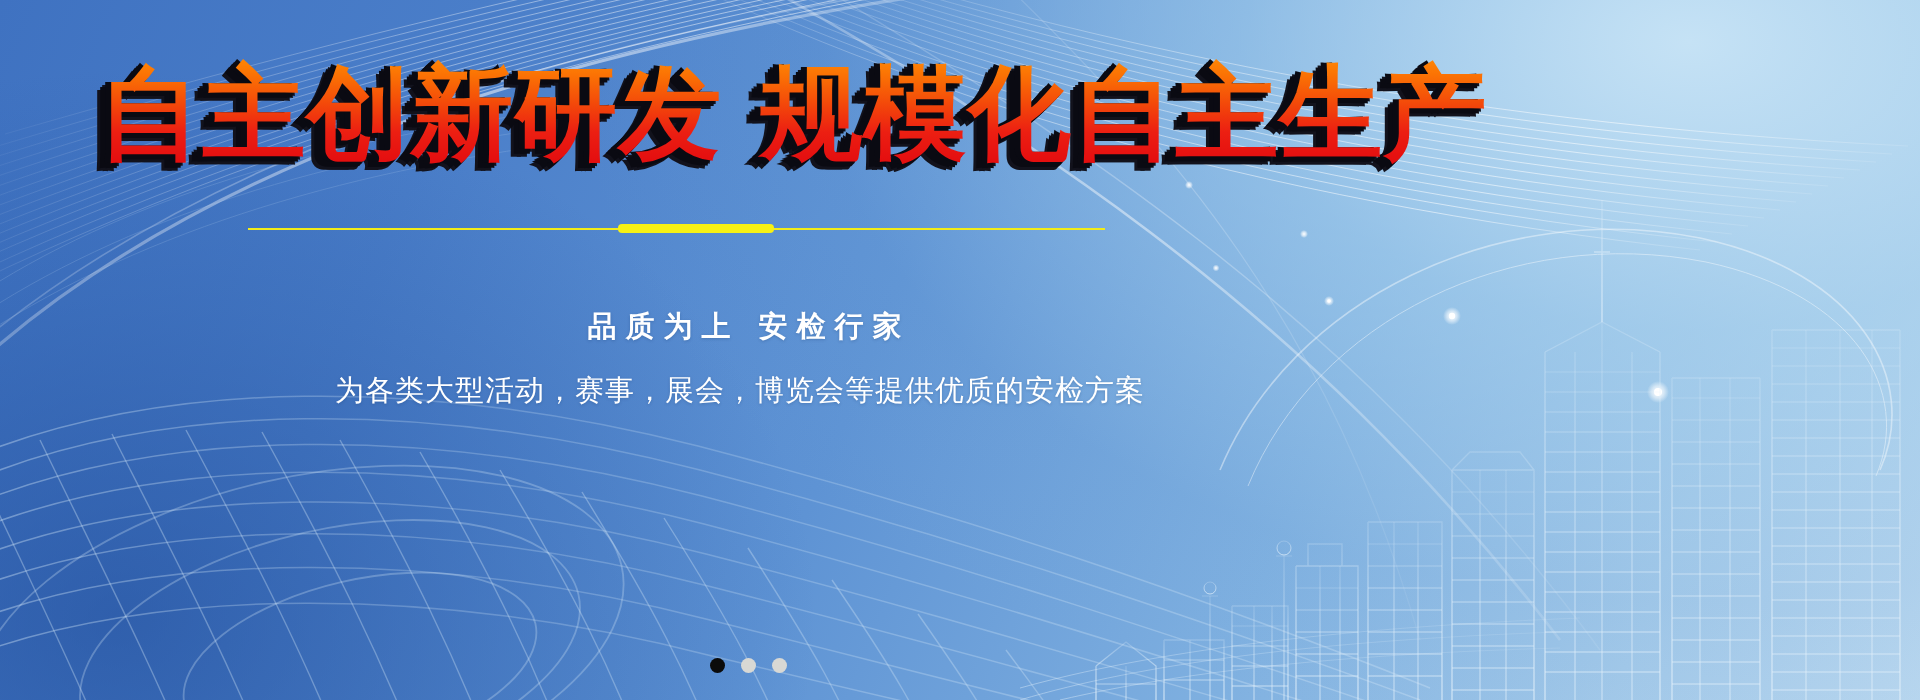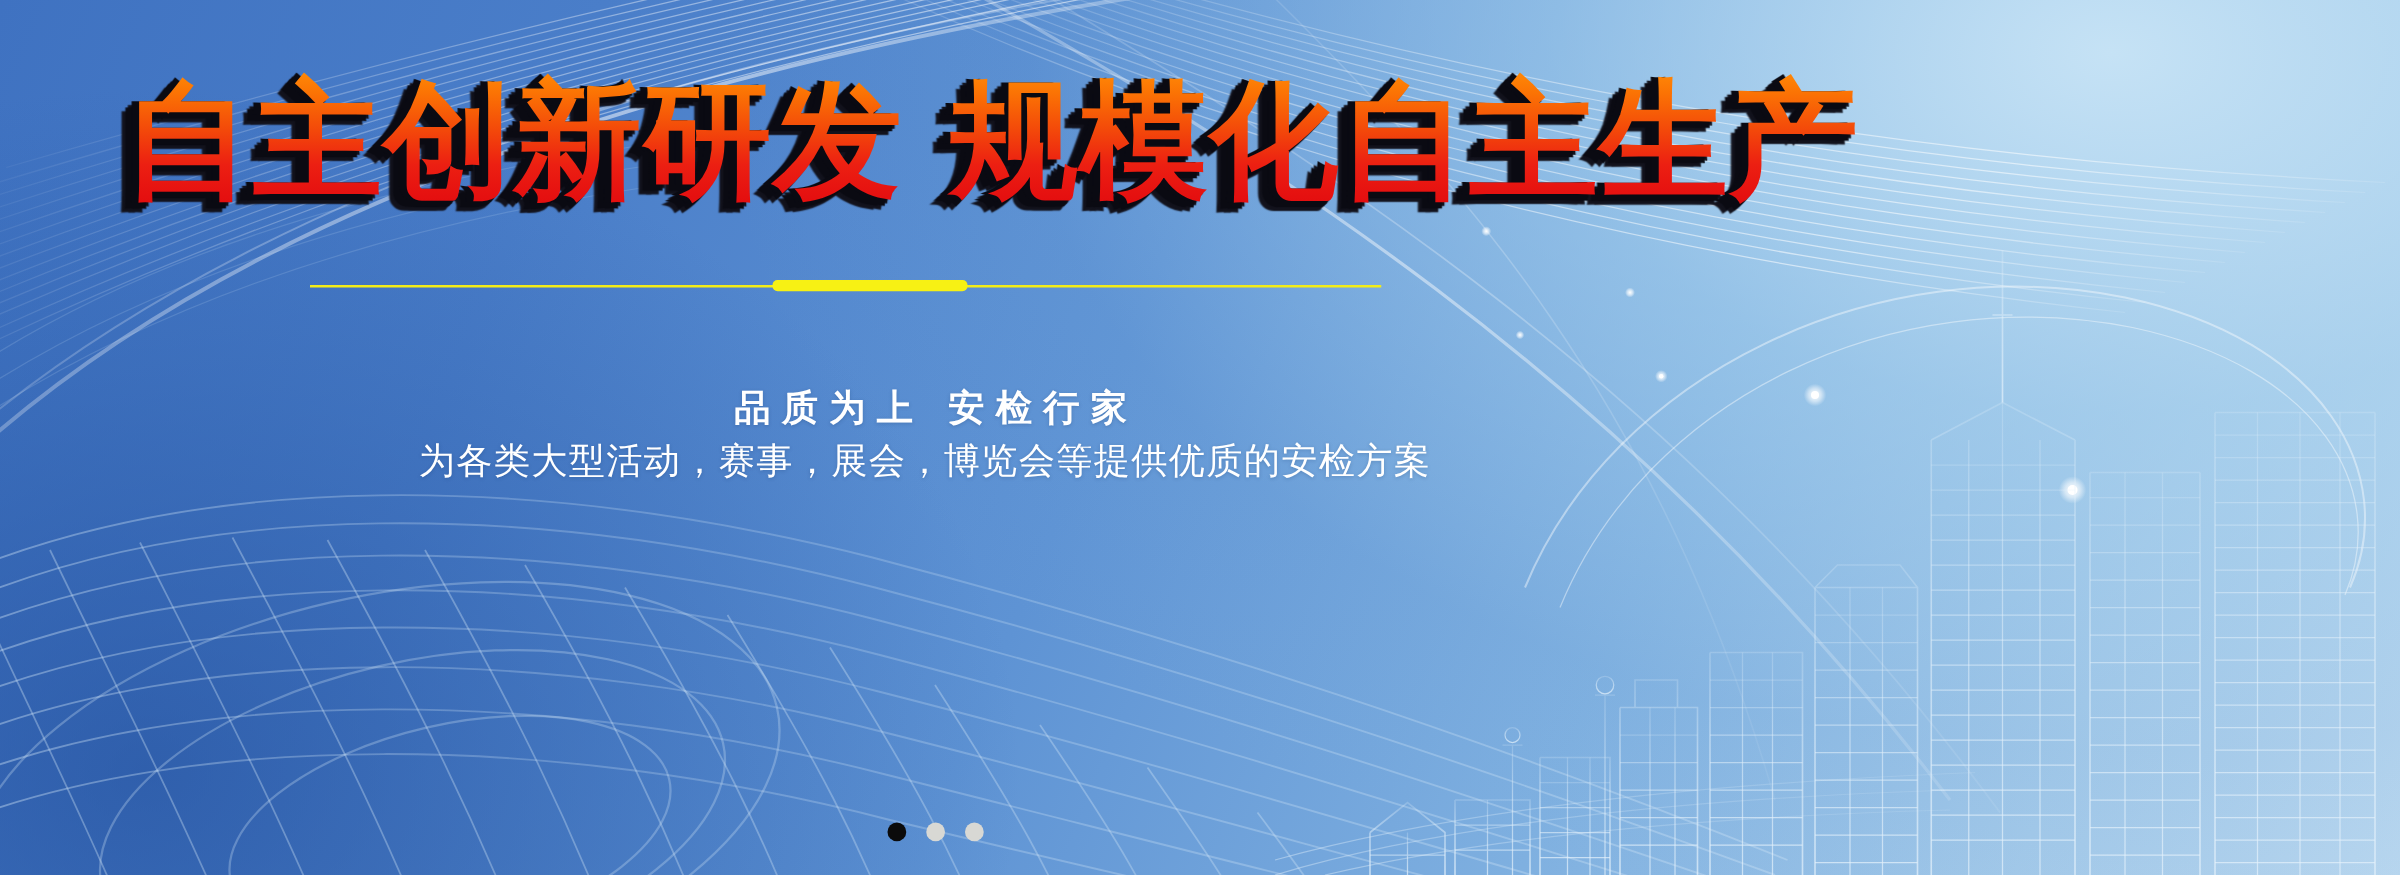--- a/index.html
+++ b/index.html
@@ -64,20 +64,21 @@
   
   .sub-wrap { position:absolute; left:0; top:306px; width:1480px; text-align:center; }
   .sub-primary {
     font-family:"DejaVu Sans","Liberation Sans",sans-serif;
     font-size:29px; font-weight:bold; color:#ffffff;
     letter-spacing:9px; line-height:1.4;
     text-shadow:0 1px 3px rgba(20,50,100,0.25);
     margin-left:18px;
   }
   .sub-secondary {
+    margin-top:22px;
     font-family:"DejaVu Sans","Liberation Sans",sans-serif;
     font-size:29px; font-weight:normal; color:#ffffff;
     letter-spacing:1px; line-height:1.45;
     text-shadow:0 1px 3px rgba(20,50,100,0.25);
   }
 
   
   .dots {
     position:absolute; left:0; top:658px; width:1496px;
     display:flex; justify-content:center; align-items:center; gap:16px;

